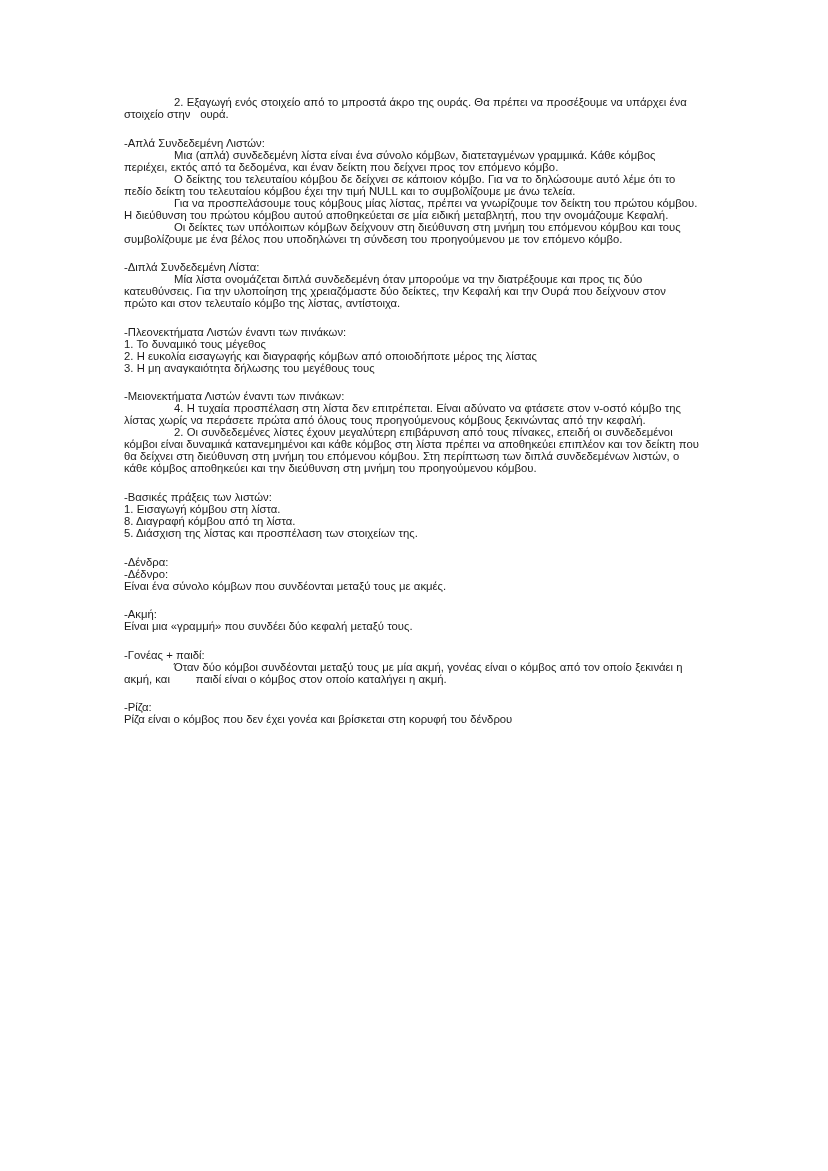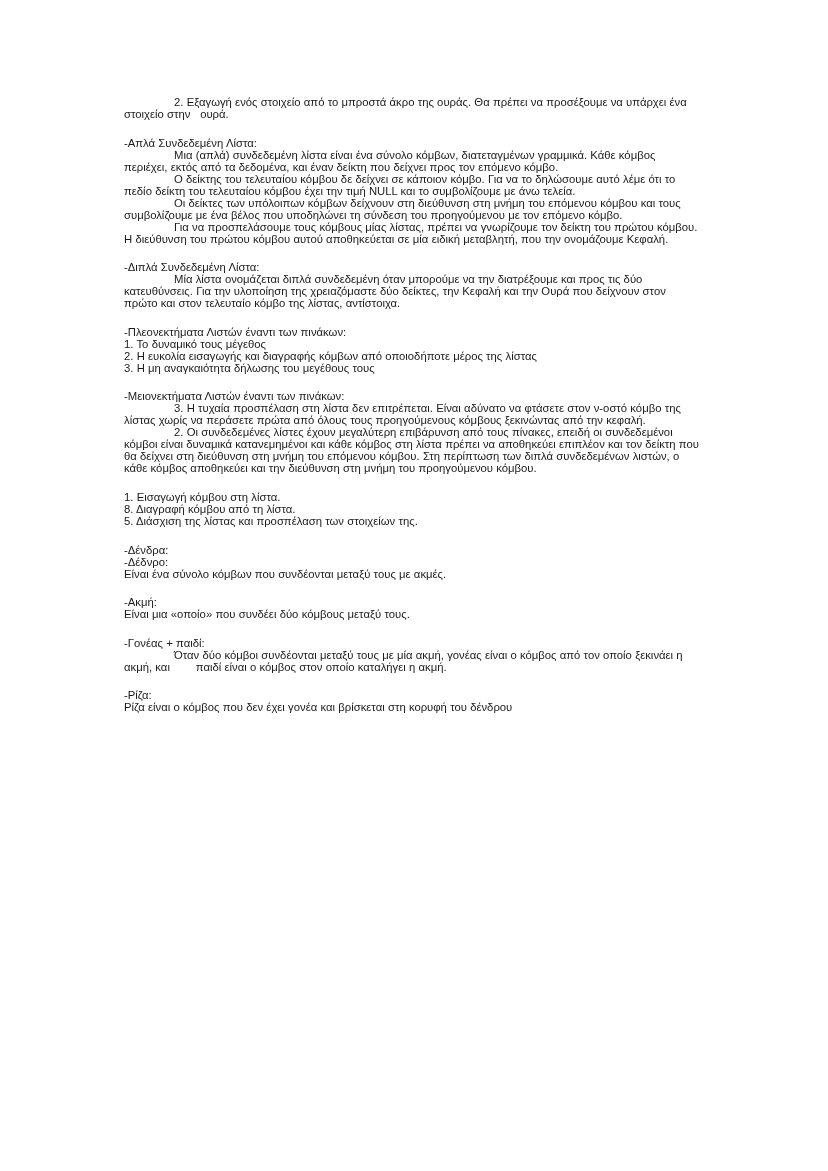--- a/index.html
+++ b/index.html
@@ -46,54 +46,55 @@
 </style>
 </head>
 <body>
 
 <div class="page">
   <div class="doc-body">
 
     <p class="p-first-indent">2. Εξαγωγή ενός στοιχείο από το μπροστά άκρο της ουράς. Θα πρέπει να προσέξουμε να υπάρχει ένα στοιχείο στην   ουρά.</p>
     <div class="spacer"></div>
 
-    <p class="p-flush">-Απλά Συνδεδεμένη Λίστα:</p>
+    <p class="p-flush">-Απλά Συνδεδεμένη Λιστών:</p>
     <p class="p-first-indent">Μια (απλά) συνδεδεμένη λίστα είναι ένα σύνολο κόμβων, διατεταγμένων γραμμικά. Κάθε κόμβος περιέχει, εκτός από τα δεδομένα, και έναν δείκτη που δείχνει προς τον επόμενο κόμβο.</p>
     <p class="p-first-indent">Ο δείκτης του τελευταίου κόμβου δε δείχνει σε κάποιον κόμβο. Για να το δηλώσουμε αυτό λέμε ότι το πεδίο δείκτη του τελευταίου κόμβου έχει την τιμή NULL και το συμβολίζουμε με άνω τελεία.</p>
+    <p class="p-first-indent">Για να προσπελάσουμε τους κόμβους μίας λίστας, πρέπει να γνωρίζουμε τον δείκτη του πρώτου κόμβου. Η διεύθυνση του πρώτου κόμβου αυτού αποθηκεύεται σε μία ειδική μεταβλητή, που την ονομάζουμε Κεφαλή.</p>
     <p class="p-first-indent">Οι δείκτες των υπόλοιπων κόμβων δείχνουν στη διεύθυνση στη μνήμη του επόμενου κόμβου και τους συμβολίζουμε με ένα βέλος που υποδηλώνει τη σύνδεση του προηγούμενου με τον επόμενο κόμβο.</p>
-    <p class="p-first-indent">Για να προσπελάσουμε τους κόμβους μίας λίστας, πρέπει να γνωρίζουμε τον δείκτη του πρώτου κόμβου. Η διεύθυνση του πρώτου κόμβου αυτού αποθηκεύεται σε μία ειδική μεταβλητή, που την ονομάζουμε Κεφαλή.</p>
     <div class="spacer"></div>
 
     <p class="p-flush">-Διπλά Συνδεδεμένη Λίστα:</p>
     <p class="p-first-indent">Μία λίστα ονομάζεται διπλά συνδεδεμένη όταν μπορούμε να την διατρέξουμε και προς τις δύο κατευθύνσεις. Για την υλοποίηση της χρειαζόμαστε δύο δείκτες, την Κεφαλή και την Ουρά που δείχνουν στον πρώτο και στον τελευταίο κόμβο της λίστας, αντίστοιχα.</p>
     <div class="spacer"></div>
 
     <p class="p-flush">-Πλεονεκτήματα Λιστών έναντι των πινάκων:</p>
     <p class="p-lvl-num">1. Το δυναμικό τους μέγεθος</p>
     <p class="p-lvl-num">2. Η ευκολία εισαγωγής και διαγραφής κόμβων από οποιοδήποτε μέρος της λίστας</p>
     <p class="p-lvl-num">3. Η μη αναγκαιότητα δήλωσης του μεγέθους τους</p>
     <div class="spacer"></div>
 
     <p class="p-flush">-Μειονεκτήματα Λιστών έναντι των πινάκων:</p>
-    <p class="p-first-indent">3. Η τυχαία προσπέλαση στη λίστα δεν επιτρέπεται. Είναι αδύνατο να φτάσετε στον ν-οστό κόμβο της λίστας χωρίς να περάσετε πρώτα από όλους τους προηγούμενους κόμβους ξεκινώντας από την κεφαλή.</p>
+    <p class="p-first-indent">4. Η τυχαία προσπέλαση στη λίστα δεν επιτρέπεται. Είναι αδύνατο να φτάσετε στον ν-οστό κόμβο της λίστας χωρίς να περάσετε πρώτα από όλους τους προηγούμενους κόμβους ξεκινώντας από την κεφαλή.</p>
     <p class="p-first-indent">2. Οι συνδεδεμένες λίστες έχουν μεγαλύτερη επιβάρυνση από τους πίνακες, επειδή οι συνδεδεμένοι κόμβοι είναι δυναμικά κατανεμημένοι και κάθε κόμβος στη λίστα πρέπει να αποθηκεύει επιπλέον και τον δείκτη που θα δείχνει στη διεύθυνση στη μνήμη του επόμενου κόμβου. Στη περίπτωση των διπλά συνδεδεμένων λιστών, ο κάθε κόμβος αποθηκεύει και την διεύθυνση στη μνήμη του προηγούμενου κόμβου.</p>
     <div class="spacer"></div>
 
+    <p class="p-flush">-Βασικές πράξεις των λιστών:</p>
     <p class="p-lvl-num">1. Εισαγωγή κόμβου στη λίστα.</p>
     <p class="p-lvl-num">8. Διαγραφή κόμβου από τη λίστα.</p>
     <p class="p-lvl-num">5. Διάσχιση της λίστας και προσπέλαση των στοιχείων της.</p>
     <div class="spacer"></div>
 
     <p class="p-flush">-Δένδρα:</p>
     <p class="p-lvl2">-Δέδνρο:</p>
     <p class="p-lvl3">Είναι ένα σύνολο κόμβων που συνδέονται μεταξύ τους με ακμές.</p>
     <div class="spacer-half"></div>
 
     <p class="p-lvl2">-Ακμή:</p>
-    <p class="p-lvl3">Είναι μια «οποίο» που συνδέει δύο κόμβους μεταξύ τους.</p>
+    <p class="p-lvl3">Είναι μια «γραμμή» που συνδέει δύο κεφαλή μεταξύ τους.</p>
     <div class="spacer-half"></div>
 
     <p class="p-lvl2">-Γονέας + παιδί:</p>
     <p class="p-hang-first">Όταν δύο κόμβοι συνδέονται μεταξύ τους με μία ακμή, γονέας είναι ο κόμβος από τον οποίο ξεκινάει η ακμή, και        παιδί είναι ο κόμβος στον οποίο καταλήγει η ακμή.</p>
     <div class="spacer-half"></div>
 
     <p class="p-lvl2">-Ρίζα:</p>
     <p class="p-lvl3">Ρίζα είναι ο κόμβος που δεν έχει γονέα και βρίσκεται στη κορυφή του δένδρου</p>
 
   </div>

